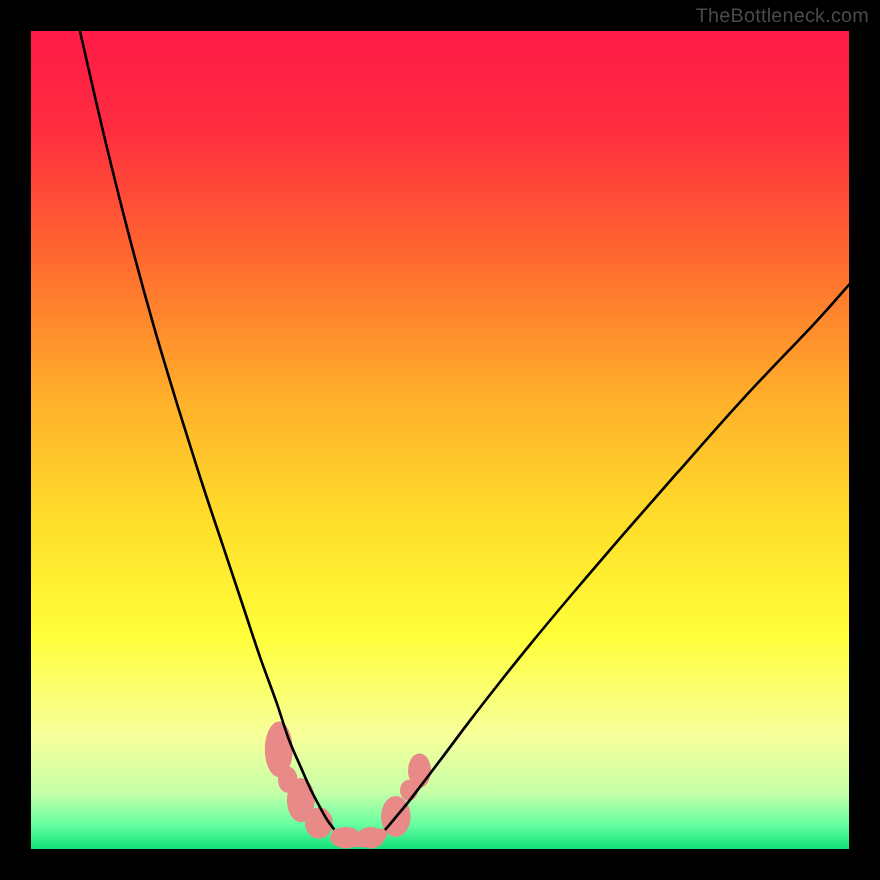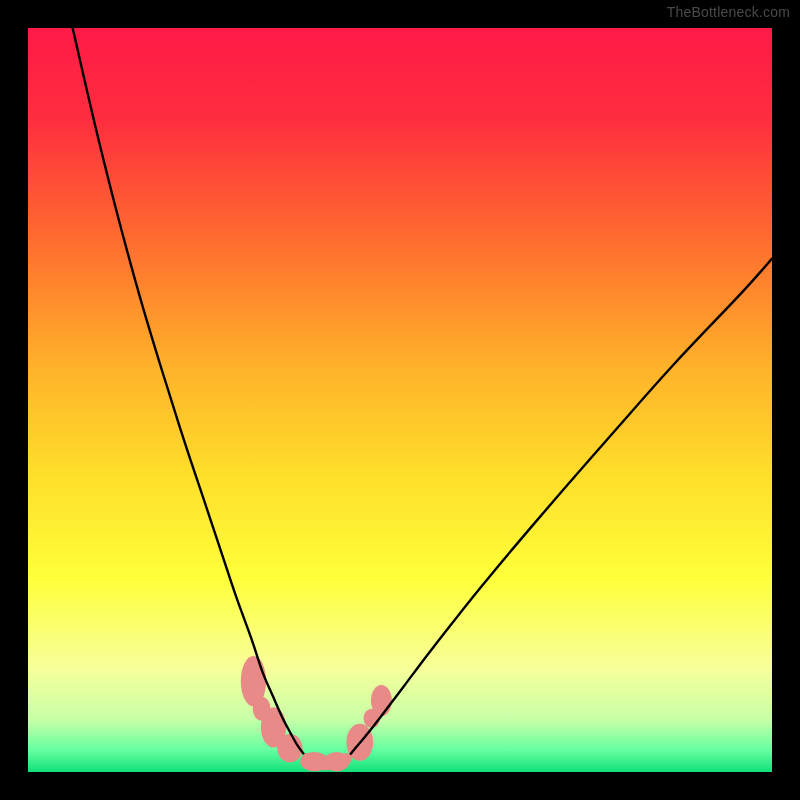--- a/index.html
+++ b/index.html
@@ -25,21 +25,21 @@
     top: 28px;
     width: 744px;
     height: 744px;
     overflow: hidden;
   }
   .watermark {
     position: absolute;
     top: 4px;
     right: 10px;
     color: #4a4a4a;
-    font-size: 14px;
+    font-size: 18px;
     font-weight: 400;
     letter-spacing: 0.2px;
     font-family: Arial, Helvetica, sans-serif;
   }
   svg {
     display: block;
   }
 </style>
 </head>
 <body>

